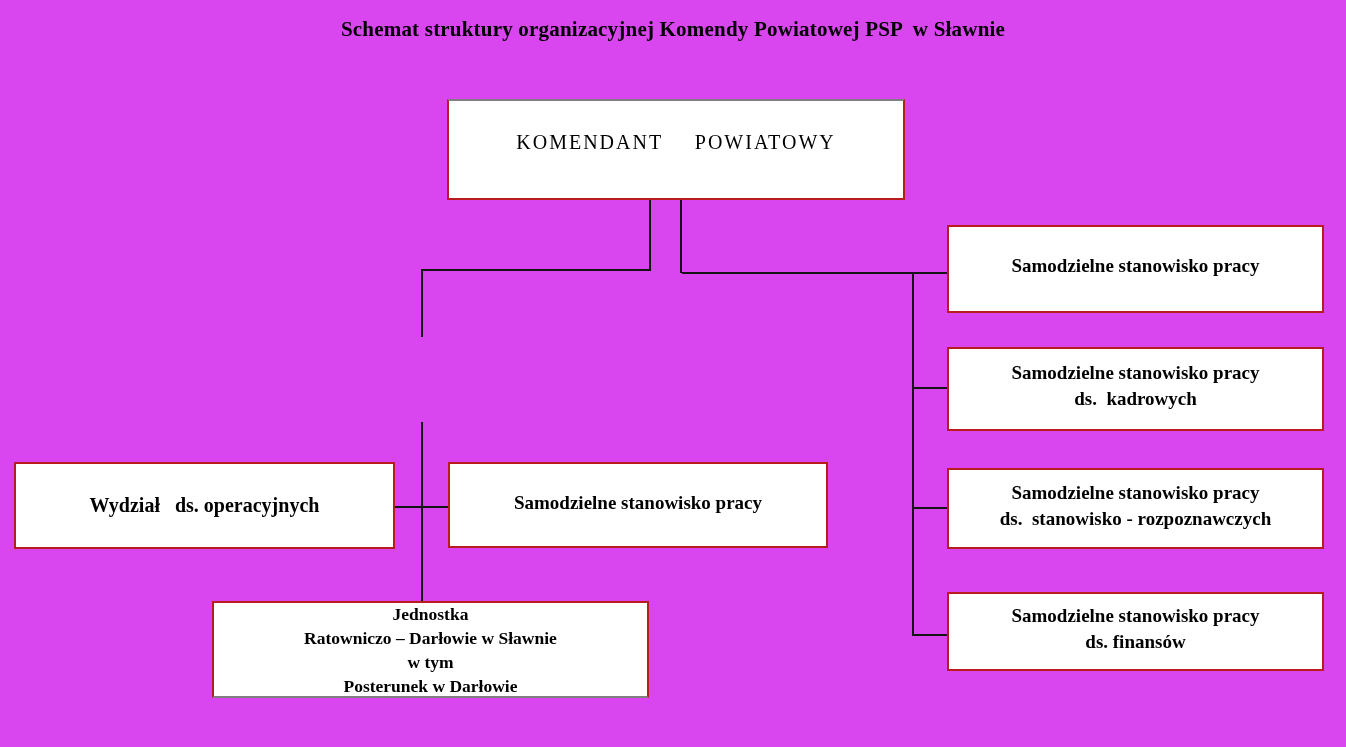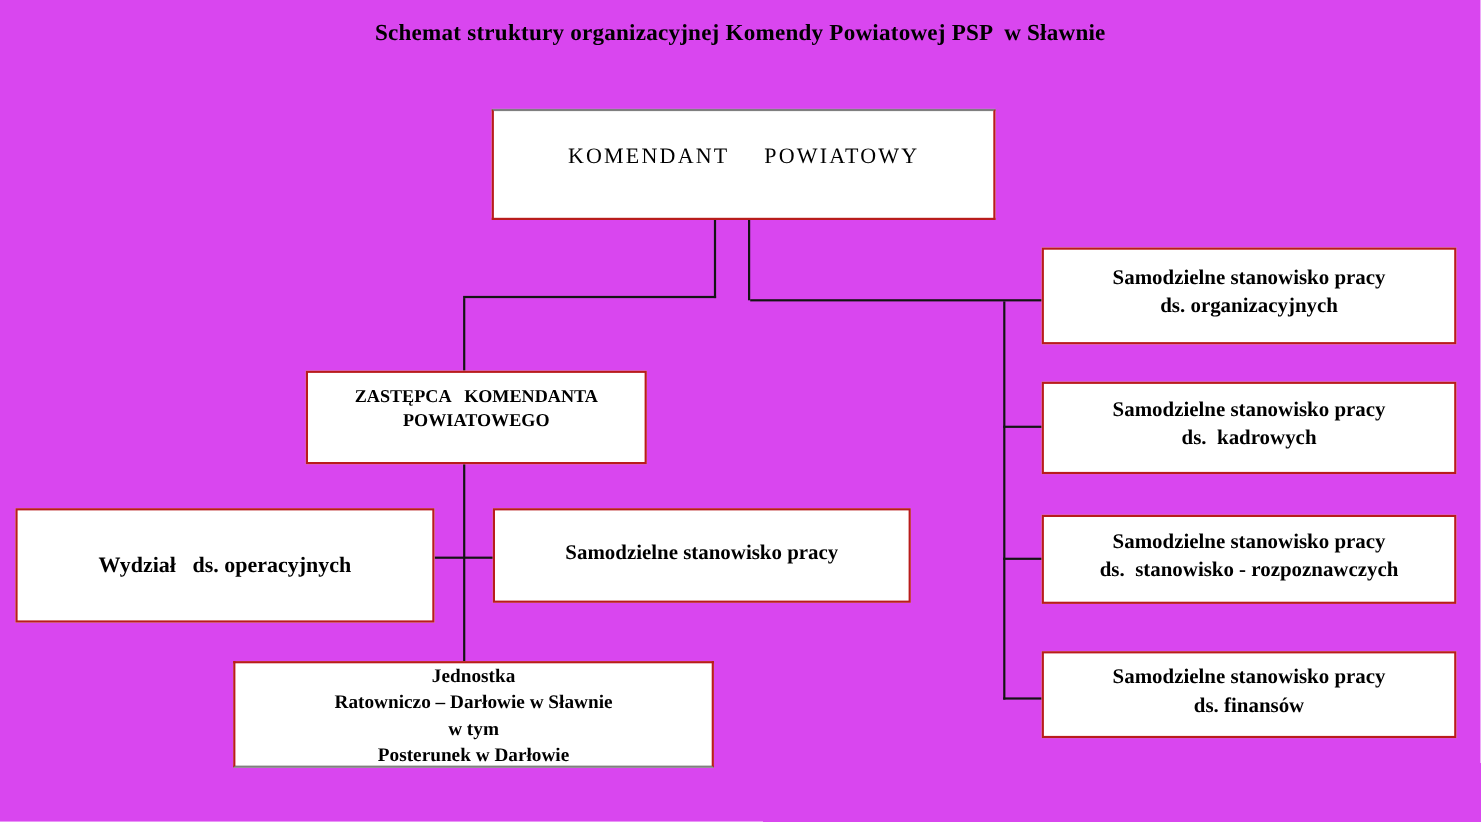--- a/index.html
+++ b/index.html
@@ -59,21 +59,21 @@
     padding-bottom: 14px;
     border-top-color: #7f7f7f;
   }
   #zastepca {
     left: 278px; top: 337px; width: 310px; height: 85px;
     font-size: 16.5px;
     line-height: 22px;
     padding-bottom: 18px;
   }
   #wydzial {
-    left: 14px; top: 462px; width: 381px; height: 104px;
+    left: 14px; top: 462px; width: 381px; height: 87px;
     font-size: 20px;
   }
   #kwatermistrz {
     left: 448px; top: 462px; width: 380px; height: 86px;
     font-size: 19px;
     line-height: 26px;
     padding-bottom: 4px;
   }
   #jednostka {
     left: 212px; top: 601px; width: 437px; height: 97px;
@@ -121,43 +121,38 @@
   <div class="line" id="ln-stub-kadrowe"></div>
   <div class="line" id="ln-stub-kontrolno"></div>
   <div class="line" id="ln-stub-finanse"></div>
   <div class="line" id="ln-zastepca-to-jednostka"></div>
   <div class="line" id="ln-wydzial-kwatermistrz"></div>
 
   <div class="node" id="komendant">
     <div class="box-line">KOMENDANT  POWIATOWY</div>
   </div>
 
-  <div class="node" id="zastepca">
-    <div class="box-line">ZASTĘPCA   KOMENDANTA</div>
-    <div class="box-line">POWIATOWEGO</div>
-  </div>
 
   <div class="node" id="wydzial">
     <div class="box-line">Wydział   ds. operacyjnych</div>
   </div>
 
   <div class="node" id="kwatermistrz">
     <div class="box-line">Samodzielne stanowisko pracy</div>
   </div>
 
   <div class="node" id="jednostka">
     <div class="box-line">Jednostka</div>
     <div class="box-line">Ratowniczo – Darłowie w Sławnie</div>
     <div class="box-line">w tym</div>
     <div class="box-line">Posterunek w Darłowie</div>
   </div>
 
   <div class="node right-node" id="right1">
     <div class="box-line">Samodzielne stanowisko pracy</div>
-    <div class="box-line">ds. organizacyjnych</div>
   </div>
 
   <div class="node right-node" id="right2">
     <div class="box-line">Samodzielne stanowisko pracy</div>
     <div class="box-line">ds.  kadrowych</div>
   </div>
 
   <div class="node right-node" id="right3">
     <div class="box-line">Samodzielne stanowisko pracy</div>
     <div class="box-line">ds.  stanowisko - rozpoznawczych</div>

